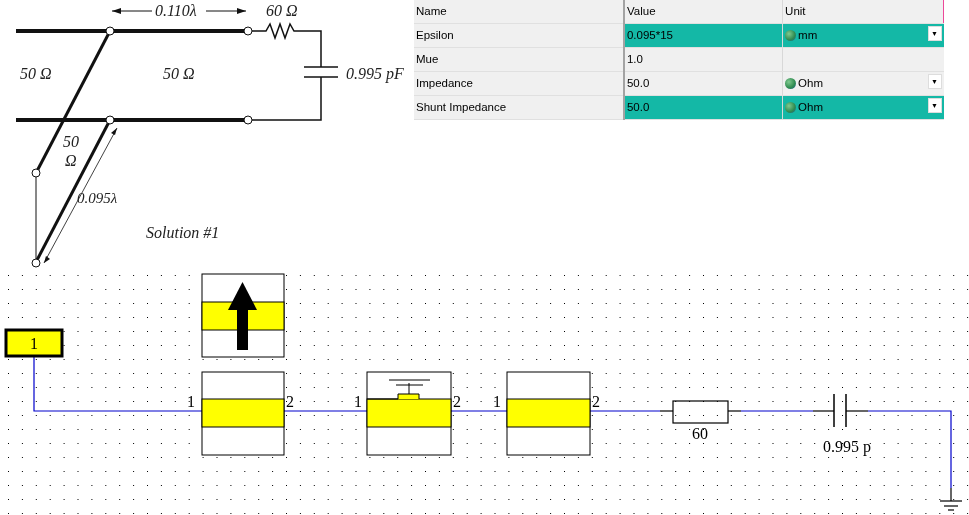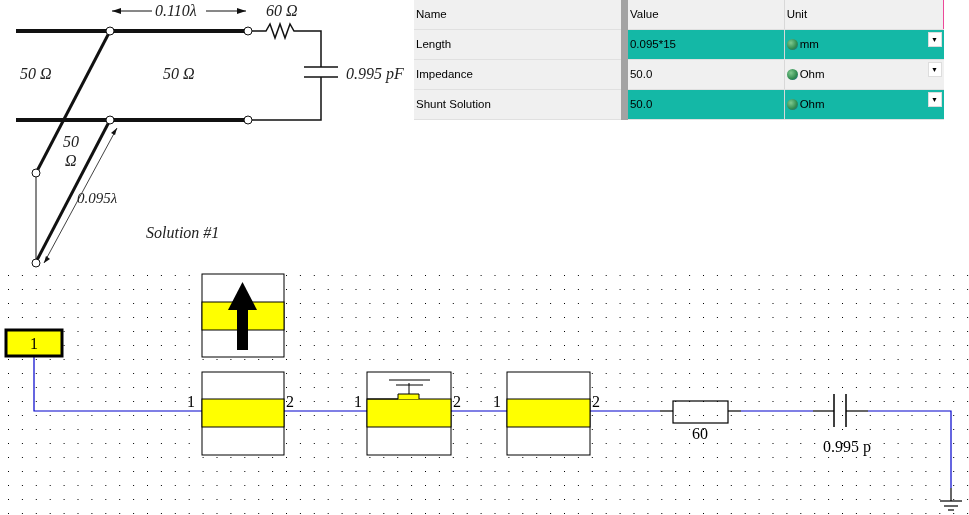--- a/index.html
+++ b/index.html
@@ -4,21 +4,21 @@
 <style>
   html, body { margin: 0; padding: 0; }
   body { width: 969px; height: 515px; position: relative; background: #ffffff; overflow: hidden; font-family: "Liberation Sans", sans-serif; }
   #diagram-top { position: absolute; left: 0; top: 0; width: 414px; height: 268px; font-style: italic; }
   #diagram-top svg { position: absolute; left: 0; top: 0; }
   .serif-lbl { font-family: "Liberation Serif", serif; fill: #222; }
 
   #prop-table { position: absolute; left: 414px; top: 0; width: 530px; height: 120px; background: #f0f0f0; font-size: 11.5px; color: #000; border-collapse: collapse; font-family: "Liberation Sans", sans-serif; }
   #prop-table td, #prop-table th { padding: 0 2px; height: 19px; font-weight: normal; text-align: left; border-bottom: 1px solid #e0e0e0; white-space: nowrap; }
   #prop-table th { background: #f0f0f0; border-right: 1px solid #ec4899; }
-  #prop-table .c-name { width: 207px; border-right: 7px solid #a3a3a3; }
+  #prop-table .c-name { width: 207px; border-right: 2px solid #a3a3a3; }
   #prop-table .c-val { width: 155px; border-right: 1px solid #d8d8d8; }
   #prop-table .c-unit { width: 158px; position: relative; }
   #prop-table td.editable { background: #14b8a6; }
   .globe { display: inline-block; width: 11px; height: 11px; border-radius: 50%; background: radial-gradient(circle at 35% 35%, #7fc98f, #2e8a4f 60%, #1c5fa8); vertical-align: -2px; margin-right: 2px; }
   .dd-btn { position: absolute; right: 2px; top: 2px; width: 14px; height: 15px; background: #fff; border: 1px solid #ddd; box-sizing: border-box; font-size: 7px; line-height: 14px; text-align: center; color: #000; }
 
   #schematic { position: absolute; left: 0; top: 268px; width: 969px; height: 247px; }
   .schem-lbl { font-family: "Liberation Serif", serif; font-size: 16px; fill: #000; }
 </style>
 </head>
@@ -69,37 +69,42 @@
 </div>
 
 <table id="prop-table">
   <tbody>
       <tr>
     <th class="c-name">Name</th>
     <th class="c-val">Value</th>
     <th class="c-unit">Unit</th>
   </tr>
   <tr>
-    <td class="c-name">Length</td>
+    <td class="c-name">Epsilon</td>
     <td class="c-val editable">0.095*15</td>
     <td class="c-unit editable">
       <span class="globe"></span><span>mm</span>
       <span class="dd-btn">▼</span>
     </td>
+  </tr>
+  <tr>
+    <td class="c-name">Mue</td>
+    <td class="c-val">1.0</td>
+    <td class="c-unit"></td>
   </tr>
   <tr>
     <td class="c-name">Impedance</td>
     <td class="c-val">50.0</td>
     <td class="c-unit">
       <span class="globe"></span><span>Ohm</span>
       <span class="dd-btn">▼</span>
     </td>
   </tr>
   <tr>
-    <td class="c-name">Shunt Solution</td>
+    <td class="c-name">Shunt Impedance</td>
     <td class="c-val editable">50.0</td>
     <td class="c-unit editable">
       <span class="globe"></span><span>Ohm</span>
       <span class="dd-btn">▼</span>
     </td>
   </tr>
 </tbody>
   </table>
 
 <div id="schematic">

